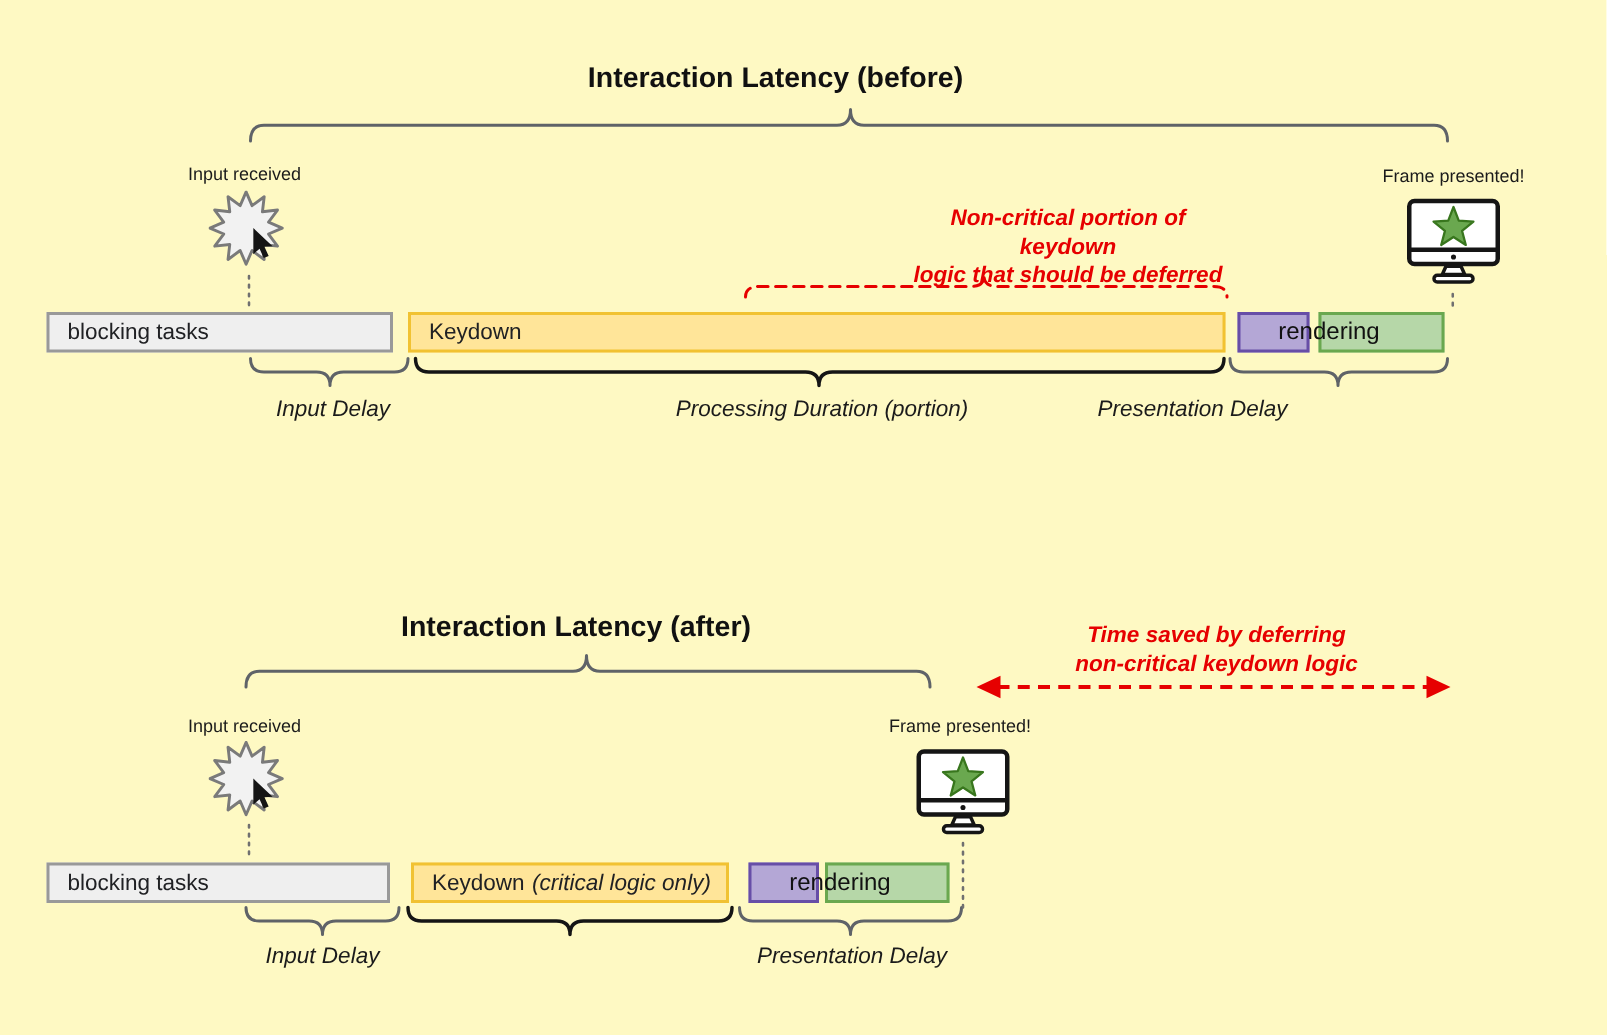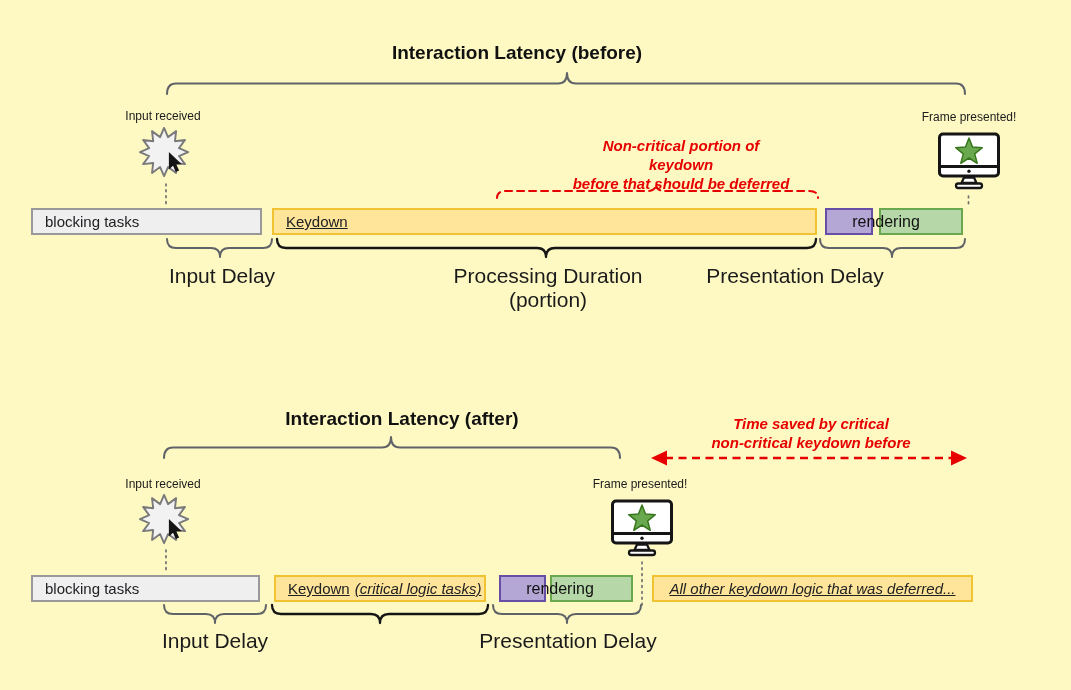--- a/index.html
+++ b/index.html
@@ -4,31 +4,31 @@
 <style>
   html,body{margin:0;padding:0;background:#fff;}
   #canvas{
     position:relative;width:1071px;height:690px;background:#fef9c3;overflow:hidden;
     font-family:"Liberation Sans","DejaVu Sans",sans-serif;color:#202124;
   }
   .abs{position:absolute;}
   .ctr{text-align:center;}
   .title{font-size:19px;font-weight:bold;color:#111;}
   .lbl{font-size:12px;color:#1b1b1b;}
-  .small-lbl{font-size:21px;color:#1b1b1b;}
+  .small-lbl{font-size:15px;color:#1b1b1b;font-style:italic;}
   .red-note{
     color:var(--annotation-red,#e60000);font-size:15px;font-weight:bold;font-style:italic;
     line-height:19px;
   }
   .bar{
     position:absolute;height:27px;box-sizing:border-box;border:2px solid;
     display:flex;align-items:center;font-size:15px;
   }
   .bar.gray{background:var(--blocking-gray-fill,#efefef);border-color:var(--blocking-gray-border,#999);}
-  .bar.yellow{background:var(--task-yellow-fill,#ffe599);border-color:var(--task-yellow-border,#f1c232);text-decoration:underline;}
+  .bar.yellow{background:var(--task-yellow-fill,#ffe599);border-color:var(--task-yellow-border,#f1c232);}
   .bar.purple{background:var(--purple-fill,#b4a7d6);border-color:var(--purple-border,#674ea7);}
   .bar.green{background:var(--green-fill,#b6d7a8);border-color:var(--green-border,#6aa84f);}
   .bar .pad{padding-left:12px;white-space:nowrap;}
   .bar .it{font-style:italic;margin-left:5px;}
   .bar.center-text{justify-content:center;}
   .rendering-label{
     position:absolute;width:110px;text-align:center;font-size:16px;color:#111;z-index:3;
     top:0;line-height:27px;
   }
   .deferred-text{font-style:italic;width:100%;text-align:center;white-space:nowrap;}
@@ -68,23 +68,23 @@
 
   <div class="abs ctr title" style="left:297px;top:42px;width:440px;">Interaction Latency (before)</div>
 
   <div class="abs ctr lbl" style="left:88px;top:109px;width:150px;">Input received</div>
 
   <svg class="abs icon" style="left:139px;top:127px;" width="54" height="54" viewBox="0 0 56 56">
     <polygon points="51,26 41.5,30.1 47.7,38.5 37.3,37.3 38.5,47.7 30.1,41.5 26,51 21.9,41.5 13.5,47.7 14.7,37.3 4.3,38.5 10.5,30.1 1,26 10.5,21.9 4.3,13.5 14.7,14.7 13.5,4.3 21.9,10.5 26,1 30.1,10.5 38.5,4.3 37.3,14.7 47.7,13.5 41.5,21.9" fill="#f2f2f2" stroke="#7a7a7a" stroke-width="2" stroke-linejoin="round"></polygon>
     <path d="M31,26 l0,18 l4.3,-3.7 l2.9,6.4 l3.4,-1.5 l-2.9,-6.3 l5.6,-0.4 Z" fill="#151515"></path>
   </svg>
 
-  <div class="abs ctr red-note" style="left:571px;top:136px;width:220px;">
+  <div class="abs ctr red-note" style="left:602px;top:136px;width:220px;">
     <div>Non-critical portion of keydown</div>
-    <div>before that should be deferred</div>
+    <div>logic that should be deferred</div>
   </div>
 
   <div class="abs ctr lbl" style="left:894px;top:110px;width:150px;">Frame presented!</div>
 
   <svg class="abs icon" style="left:936px;top:132px;" width="66" height="60" viewBox="0 0 66 60">
     <rect x="3.5" y="2" width="59" height="42" rx="3.5" fill="#fff" stroke="#151515" stroke-width="3"></rect>
     <line x1="4" y1="34.5" x2="62" y2="34.5" stroke="#151515" stroke-width="3"></line>
     <circle cx="33" cy="39.3" r="1.7" fill="#151515"></circle>
     <path d="M28,45.5 L38,45.5 L40.5,51 L25.5,51 Z" fill="#fff" stroke="#151515" stroke-width="2.3"></path>
     <rect x="20" y="51.5" width="26" height="4.5" rx="2.2" fill="#fff" stroke="#151515" stroke-width="2.3"></rect>
@@ -98,25 +98,25 @@
     <span class="pad">Keydown</span>
   </div>
   <div class="bar purple" style="left:825px;top:208px;width:48px;"></div>
   <div class="bar green" style="left:879px;top:208px;width:84px;"></div>
   <div class="rendering-label" style="left:831px;top:208px;">rendering</div>
 
   <div class="abs ctr small-lbl" style="left:92px;top:264px;width:260px;">Input Delay</div>
   <div class="abs ctr small-lbl" style="left:418px;top:264px;width:260px;">Processing Duration (portion)</div>
   <div class="abs ctr small-lbl" style="left:665px;top:264px;width:260px;">Presentation Delay</div>
 
-  <div class="abs ctr title" style="left:182px;top:408px;width:440px;">Interaction Latency (after)</div>
+  <div class="abs ctr title" style="left:164px;top:408px;width:440px;">Interaction Latency (after)</div>
 
   <div class="abs ctr red-note" style="left:700px;top:414px;width:222px;">
-    <div>Time saved by critical</div>
-    <div>non-critical keydown before</div>
+    <div>Time saved by deferring</div>
+    <div>non-critical keydown logic</div>
   </div>
 
   <div class="abs ctr lbl" style="left:88px;top:477px;width:150px;">Input received</div>
 
   <svg class="abs icon" style="left:139px;top:494px;" width="54" height="54" viewBox="0 0 56 56">
     <polygon points="51,26 41.5,30.1 47.7,38.5 37.3,37.3 38.5,47.7 30.1,41.5 26,51 21.9,41.5 13.5,47.7 14.7,37.3 4.3,38.5 10.5,30.1 1,26 10.5,21.9 4.3,13.5 14.7,14.7 13.5,4.3 21.9,10.5 26,1 30.1,10.5 38.5,4.3 37.3,14.7 47.7,13.5 41.5,21.9" fill="#f2f2f2" stroke="#7a7a7a" stroke-width="2" stroke-linejoin="round"></polygon>
     <path d="M31,26 l0,18 l4.3,-3.7 l2.9,6.4 l3.4,-1.5 l-2.9,-6.3 l5.6,-0.4 Z" fill="#151515"></path>
   </svg>
 
   <div class="abs ctr lbl" style="left:565px;top:477px;width:150px;">Frame presented!</div>
@@ -128,25 +128,22 @@
     <path d="M28,45.5 L38,45.5 L40.5,51 L25.5,51 Z" fill="#fff" stroke="#151515" stroke-width="2.3"></path>
     <rect x="20" y="51.5" width="26" height="4.5" rx="2.2" fill="#fff" stroke="#151515" stroke-width="2.3"></rect>
     <polygon points="33,6 36.5,15.1 46.3,15.7 38.7,21.9 41.2,31.3 33,26 24.8,31.3 27.3,21.9 19.7,15.7 29.5,15.1" fill="#6aa84f" stroke="#38761d" stroke-width="1.5" stroke-linejoin="round"></polygon>
   </svg>
 
   <div class="bar gray" style="left:31px;top:575px;width:229px;">
     <span class="pad">blocking tasks</span>
   </div>
   <div class="bar yellow" style="left:274px;top:575px;width:212px;">
     <span class="pad">Keydown</span>
-    <span class="it">(critical logic tasks)</span>
+    <span class="it">(critical logic only)</span>
   </div>
   <div class="bar purple" style="left:499px;top:575px;width:47px;"></div>
   <div class="bar green" style="left:550px;top:575px;width:83px;"></div>
   <div class="rendering-label" style="left:505px;top:575px;">rendering</div>
-  <div class="bar yellow center-text" style="left:652px;top:575px;width:321px;">
-    <span class="deferred-text">All other keydown logic that was deferred...</span>
-  </div>
 
   <div class="abs ctr small-lbl" style="left:85px;top:629px;width:260px;">Input Delay</div>
   <div class="abs ctr small-lbl" style="left:438px;top:629px;width:260px;">Presentation Delay</div>
 
 </div>
 
 </body></html>

